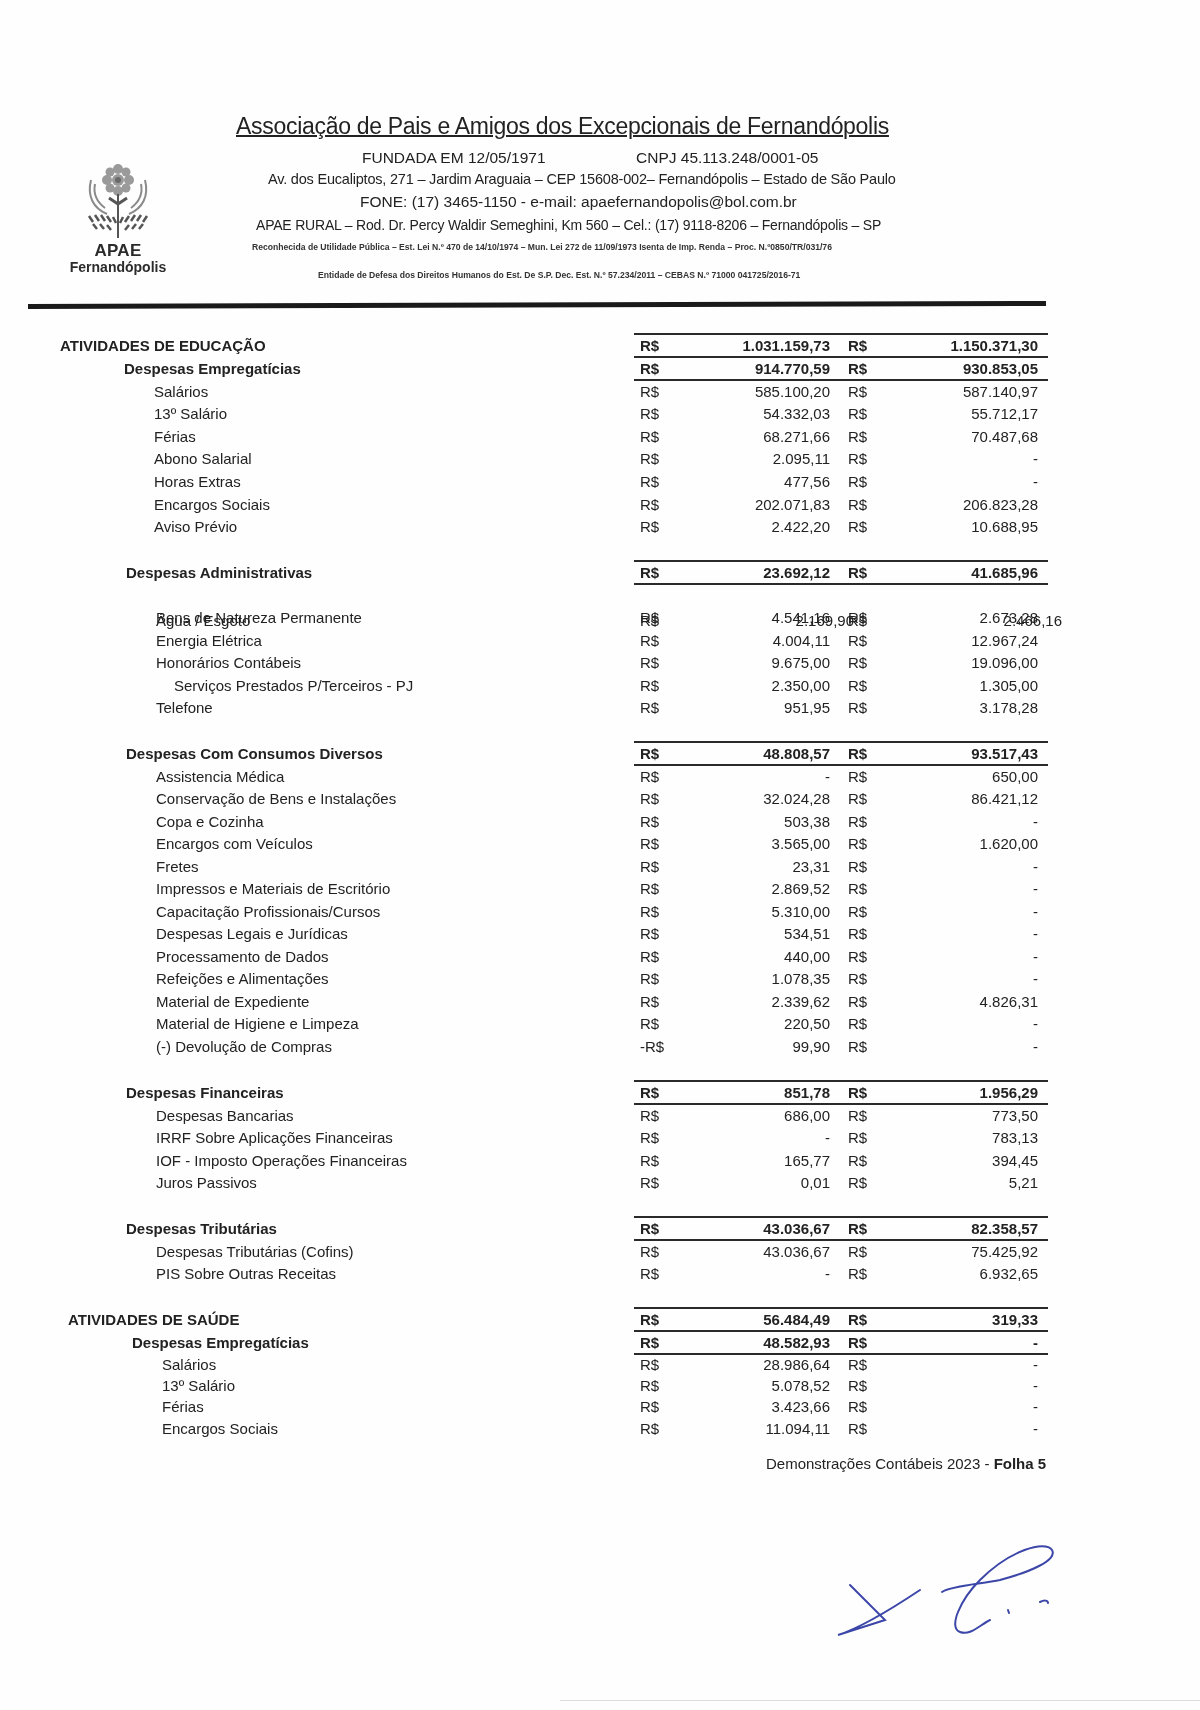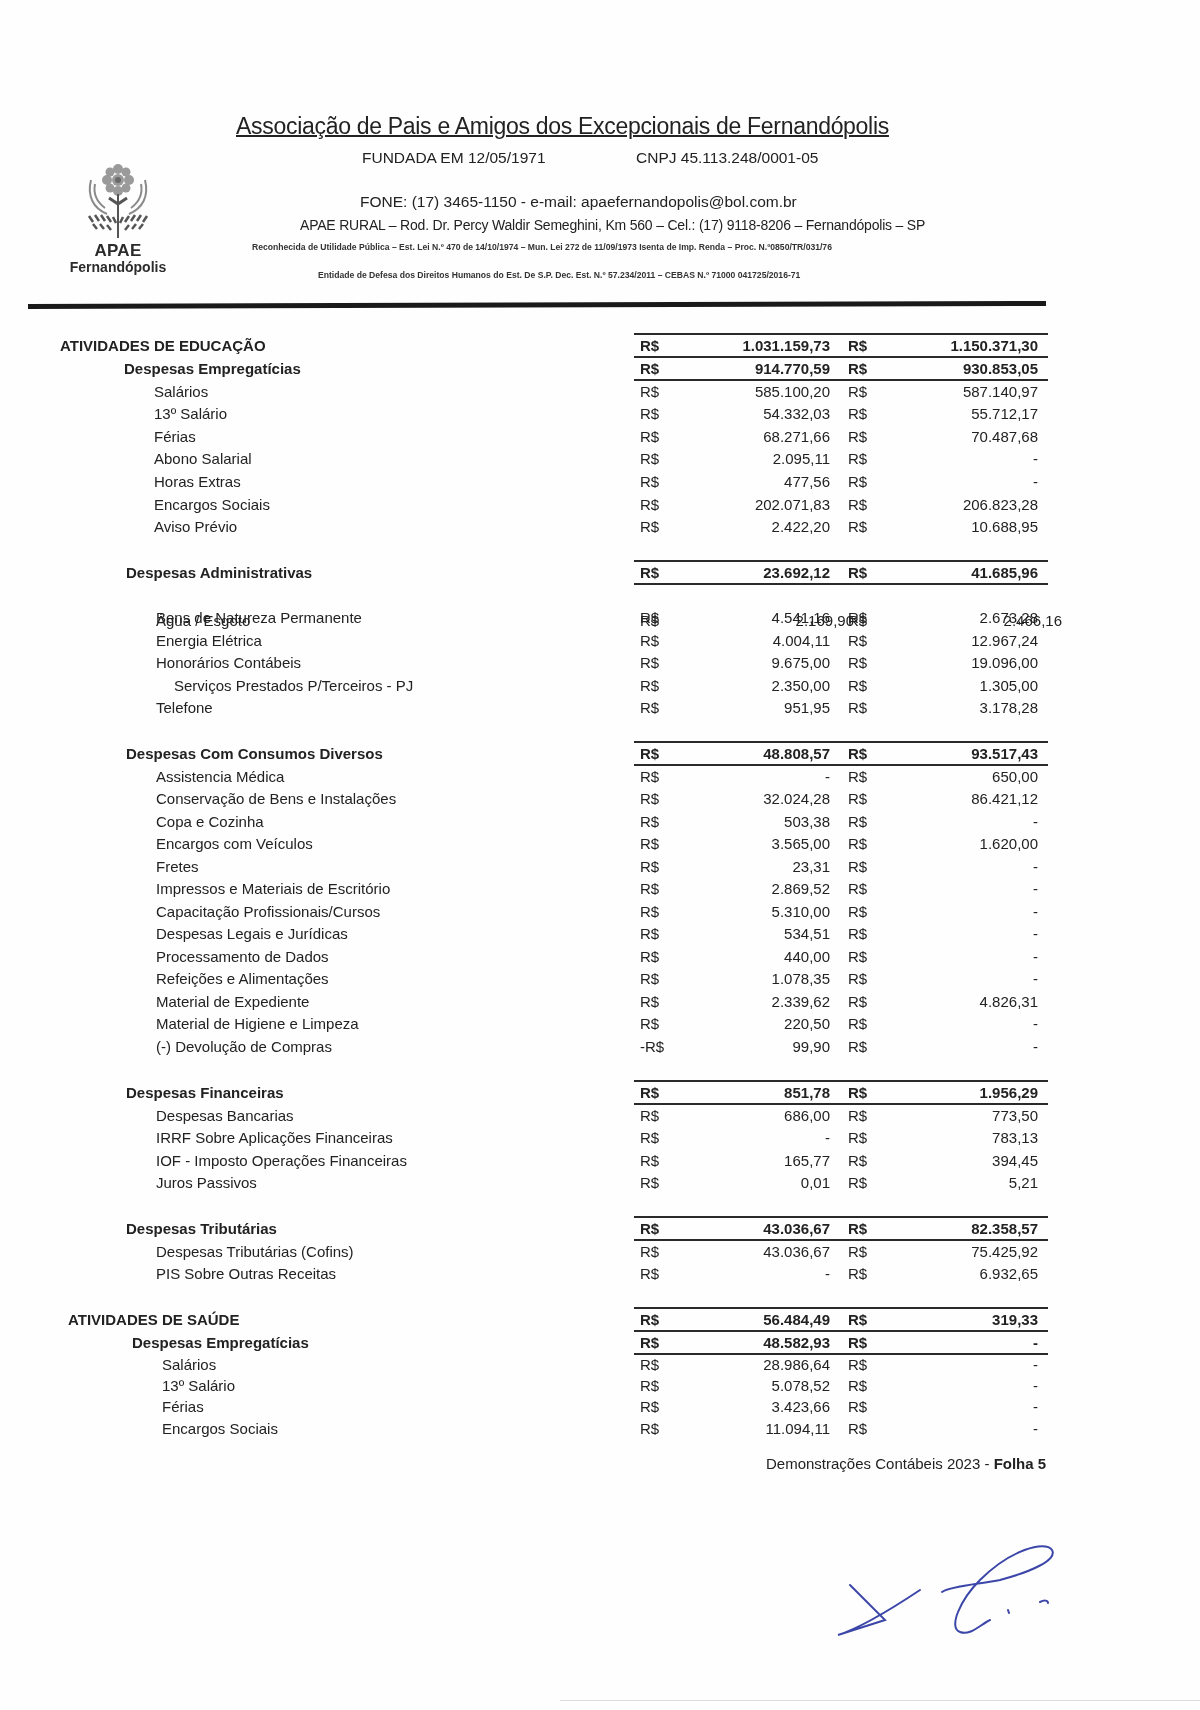--- a/index.html
+++ b/index.html
@@ -10,21 +10,21 @@
   .logo svg { display:block; margin:0 auto; }
   .logo .l1 { font-family:"Liberation Sans", sans-serif; font-weight:bold; font-size:17px; color:#2b2b2b; line-height:18px; margin-top:2px; letter-spacing:0.3px; }
   .logo .l2 { font-family:"Liberation Sans", sans-serif; font-weight:bold; font-size:14px; color:#2b2b2b; line-height:15px; }
   .hdr { position:absolute; left:236px; width:720px; font-family:Liberation Sans, sans-serif; color:#222; white-space:nowrap; }
   .title { top:113px; font-size:23px; text-decoration:underline; text-decoration-thickness:1.5px; letter-spacing:-0.3px; }
   .h-fund { top:149px; font-size:15.5px; }
   .h-fund .f1 { position:absolute; left:126px; }
   .h-fund .f2 { position:absolute; left:400px; }
   .h-addr { top:171px; left:268px; font-size:14.5px; letter-spacing:-0.2px; }
   .h-fone { top:193px; left:360px; font-size:15.5px; }
-  .h-rural { top:217px; left:256px; font-size:14px; letter-spacing:-0.2px;margin-left:44px; }
+  .h-rural { top:217px; left:256px; font-size:14px; letter-spacing:-0.2px; }
   .h-small1 { top:242px; left:252px; font-size:8.6px; font-family:"Liberation Sans", sans-serif; font-weight:bold; color:#333; }
   .h-small2 { top:270px; left:318px; font-size:8.6px; font-family:"Liberation Sans", sans-serif; font-weight:bold; color:#333; }
   .rule-thick { position:absolute; left:28px; width:1018px; top:304px; height:5px; background:#1a1a1a; transform:rotate(-0.17deg); transform-origin:left center; }
 
   
   .rows { position:absolute; left:0; top:0; width:1200px; }
   .row { position:absolute; left:0; width:1200px; height:22px; font-family:"Liberation Sans", sans-serif; font-size:15px; line-height:22px; color:#222; }
   .row .lbl { position:absolute; white-space:nowrap; }
   .row .c1 { position:absolute; left:640px; }
   .row .v1 { position:absolute; right:370px; text-align:left; }
@@ -80,20 +80,21 @@
     </svg>
     <div class="l1">APAE</div>
     <div class="l2">Fernandópolis</div>
   </div>
 
   <div class="hdr title">Associação de Pais e Amigos dos Excepcionais de Fernandópolis</div>
   <div class="hdr h-fund">
     <span class="f1">FUNDADA EM 12/05/1971</span>
     <span class="f2">CNPJ 45.113.248/0001-05</span>
   </div>
+  <div class="hdr h-addr">Av. dos Eucaliptos, 271 – Jardim Araguaia – CEP 15608-002– Fernandópolis – Estado de São Paulo</div>
   <div class="hdr h-fone">FONE: (17) 3465-1150 - e-mail: apaefernandopolis@bol.com.br</div>
   <div class="hdr h-rural">APAE RURAL – Rod. Dr. Percy Waldir Semeghini, Km 560 – Cel.: (17) 9118-8206 – Fernandópolis – SP</div>
   <div class="hdr h-small1">Reconhecida de Utilidade Pública – Est. Lei N.º 470 de 14/10/1974 – Mun. Lei 272 de 11/09/1973 Isenta de Imp. Renda – Proc. N.º0850/TR/031/76</div>
   <div class="hdr h-small2">Entidade de Defesa dos Direitos Humanos do Est. De S.P. Dec. Est. N.º 57.234/2011 – CEBAS N.º 71000 041725/2016-71</div>
 
   <div class="rule-thick"></div>
 
   <div class="rows" id="rows">
       <div class="row group act" style="top: 335px;">
         <span class="lbl lv0">ATIVIDADES DE EDUCAÇÃO</span>

